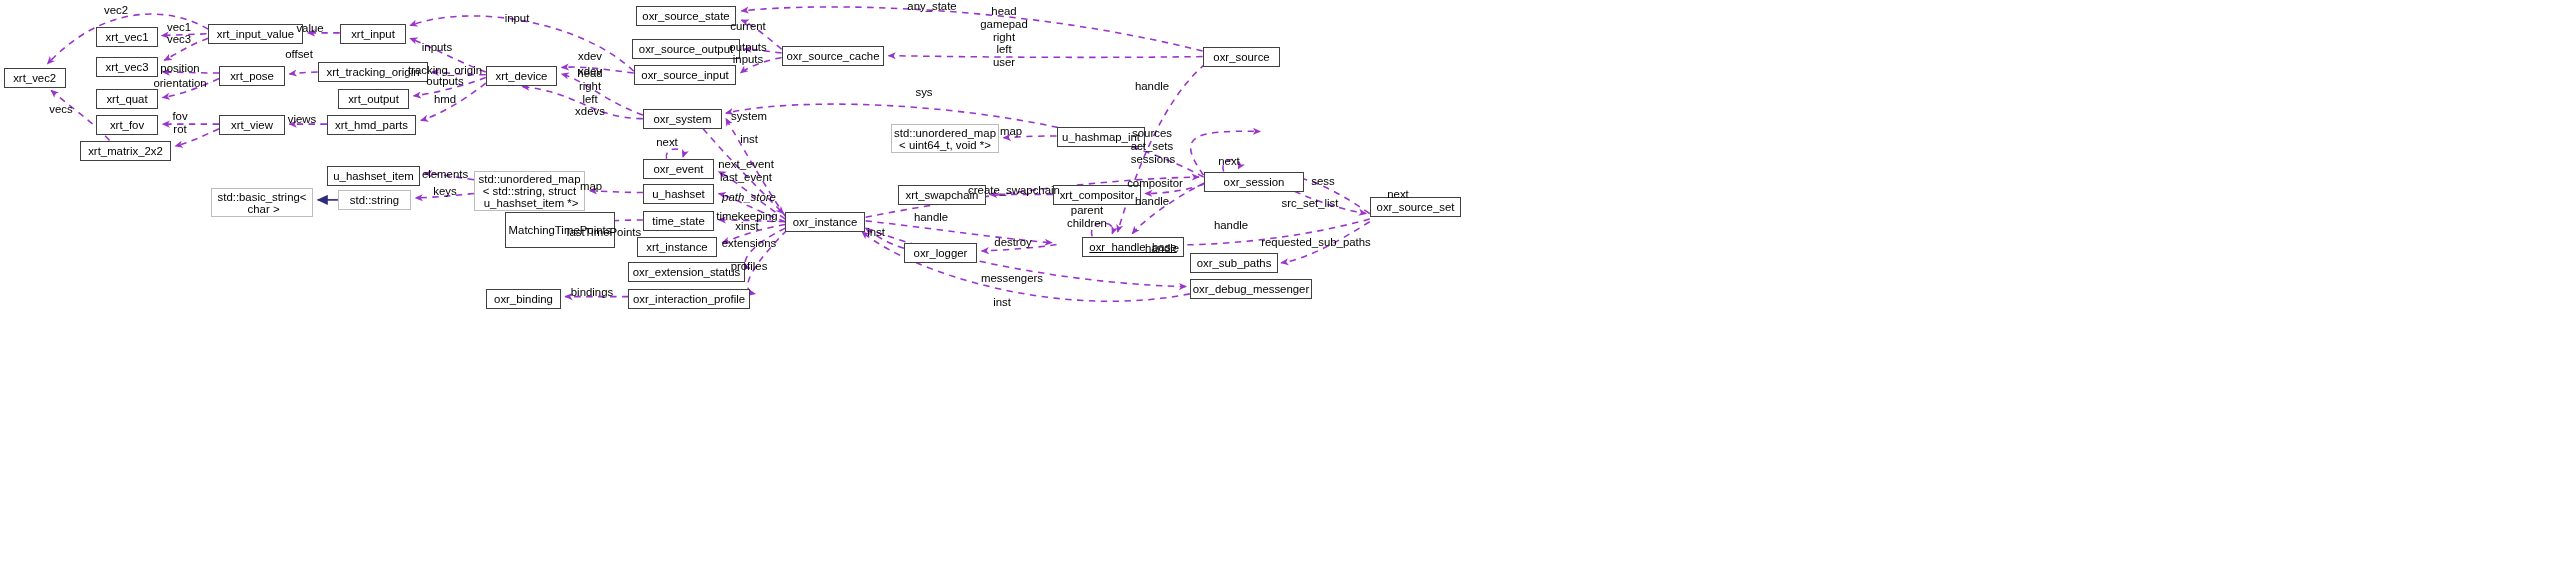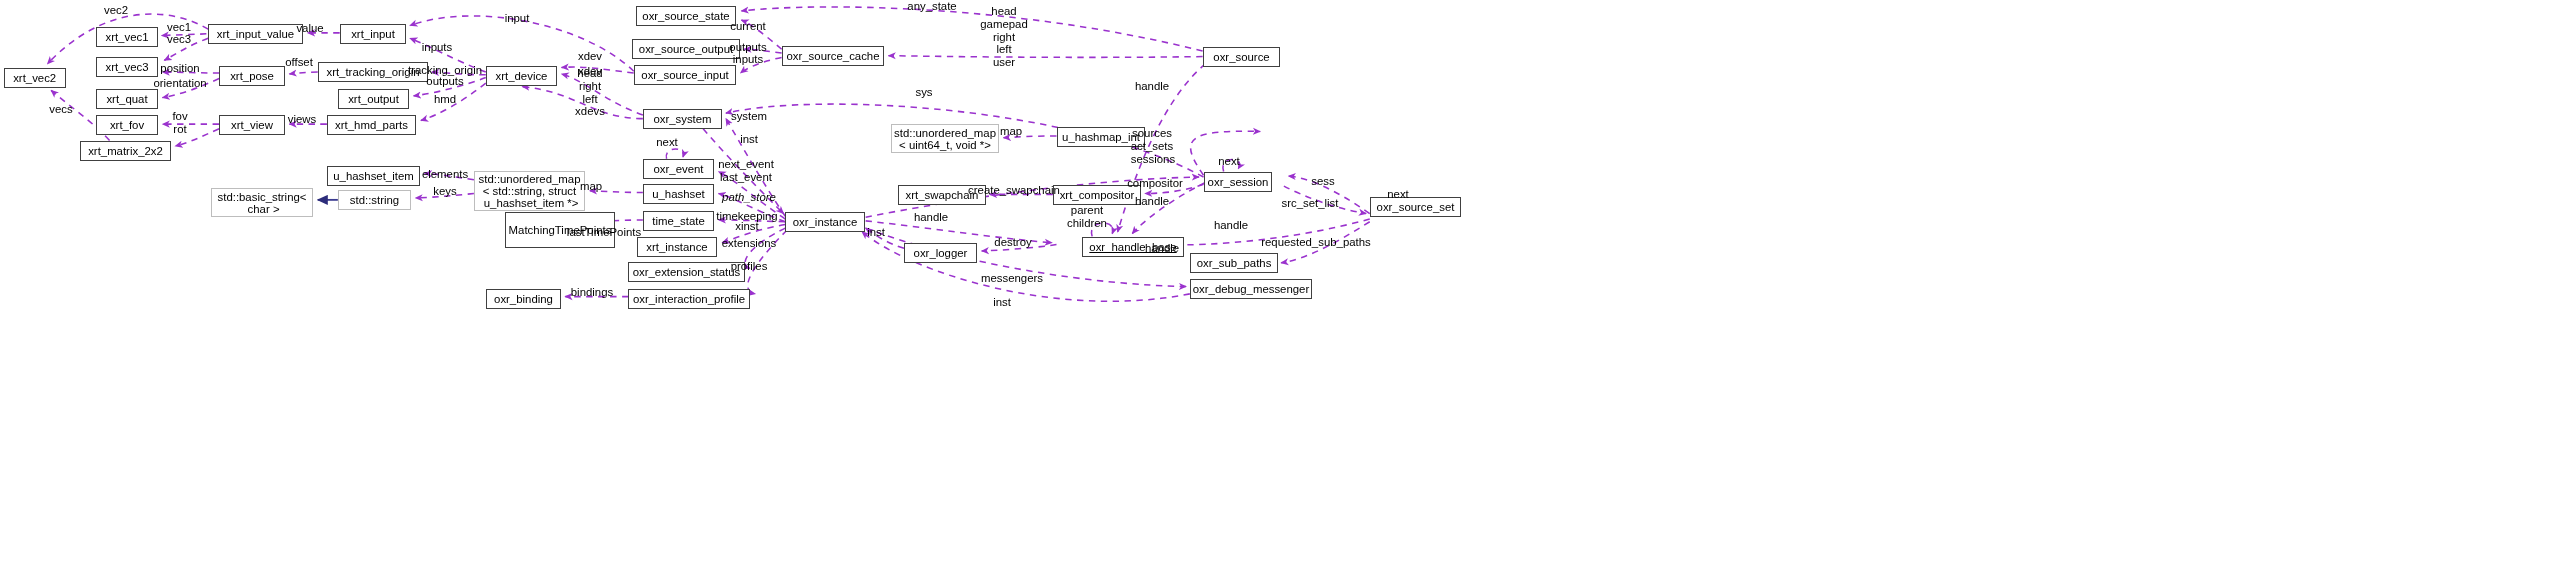--- a/index.html
+++ b/index.html
@@ -230,35 +230,35 @@
       <div class="node struct" style="left: 628px; top: 289px; width: 122px; height: 20px;">oxr_interaction_profile</div>
       <div class="node struct" style="left: 486px; top: 289px; width: 75px; height: 20px;">oxr_binding</div>
       <div class="node struct" style="left: 785px; top: 212px; width: 80px; height: 20px;">oxr_instance</div>
       <div class="node struct" style="left: 904px; top: 243px; width: 73px; height: 20px;">oxr_logger</div>
       <div class="node struct" style="left: 898px; top: 185px; width: 88px; height: 20px;">xrt_swapchain</div>
       <div class="node struct" style="left: 1053px; top: 185px; width: 88px; height: 20px;">xrt_compositor</div>
       <div class="node template" style="left: 891px; top: 124px; width: 108px; height: 29px;">std::unordered_map
 &lt; uint64_t, void *&gt;</div>
       <div class="node struct" style="left: 1057px; top: 127px; width: 88px; height: 20px;">u_hashmap_int</div>
       <div class="node struct" style="left: 1082px; top: 237px; width: 102px; height: 20px; text-decoration: underline;">oxr_handle_base</div>
-      <div class="node struct" style="left: 1204px; top: 172px; width: 68px; height: 20px;">oxr_session</div>
+      <div class="node struct" style="left: 1204px; top: 172px; width: 100px; height: 20px;">oxr_session</div>
       <div class="node struct" style="left: 1190px; top: 253px; width: 88px; height: 20px;">oxr_sub_paths</div>
       <div class="node struct" style="left: 1190px; top: 279px; width: 122px; height: 20px;">oxr_debug_messenger</div>
       <div class="node struct" style="left: 1370px; top: 197px; width: 91px; height: 20px;">oxr_source_set</div>
       <div class="node struct" style="left: 1203px; top: 47px; width: 77px; height: 20px;">oxr_source</div>
       <div class="edge-label" style="left: 116px; top: 10px;">vec2</div>
       <div class="edge-label" style="left: 179px; top: 27px;">vec1</div>
       <div class="edge-label" style="left: 179px; top: 39px;">vec3</div>
       <div class="edge-label" style="left: 61px; top: 109px;">vecs</div>
       <div class="edge-label" style="left: 180px; top: 68px;">position</div>
       <div class="edge-label" style="left: 180px; top: 83px;">orientation</div>
       <div class="edge-label" style="left: 180px; top: 116px;">fov</div>
       <div class="edge-label" style="left: 180px; top: 129px;">rot</div>
       <div class="edge-label" style="left: 310px; top: 28px;">value</div>
-      <div class="edge-label" style="left: 299px; top: 62px; text-align: center;">offset</div>
+      <div class="edge-label" style="left: 299px; top: 54px; text-align: center;">offset</div>
       <div class="edge-label" style="left: 302px; top: 119px;">views</div>
       <div class="edge-label" style="left: 517px; top: 18px;">input</div>
       <div class="edge-label" style="left: 437px; top: 47px;">inputs</div>
       <div class="edge-label" style="left: 445px; top: 70px;">tracking_origin</div>
       <div class="edge-label" style="left: 445px; top: 81px;">outputs</div>
       <div class="edge-label" style="left: 445px; top: 99px;">hmd</div>
       <div class="edge-label" style="left: 590px; top: 56px;">xdev</div>
       <div class="edge-label" style="left: 590px; top: 71px;">xdev</div>
       <div class="edge-label" style="left: 590px; top: 93px;">head
 right

